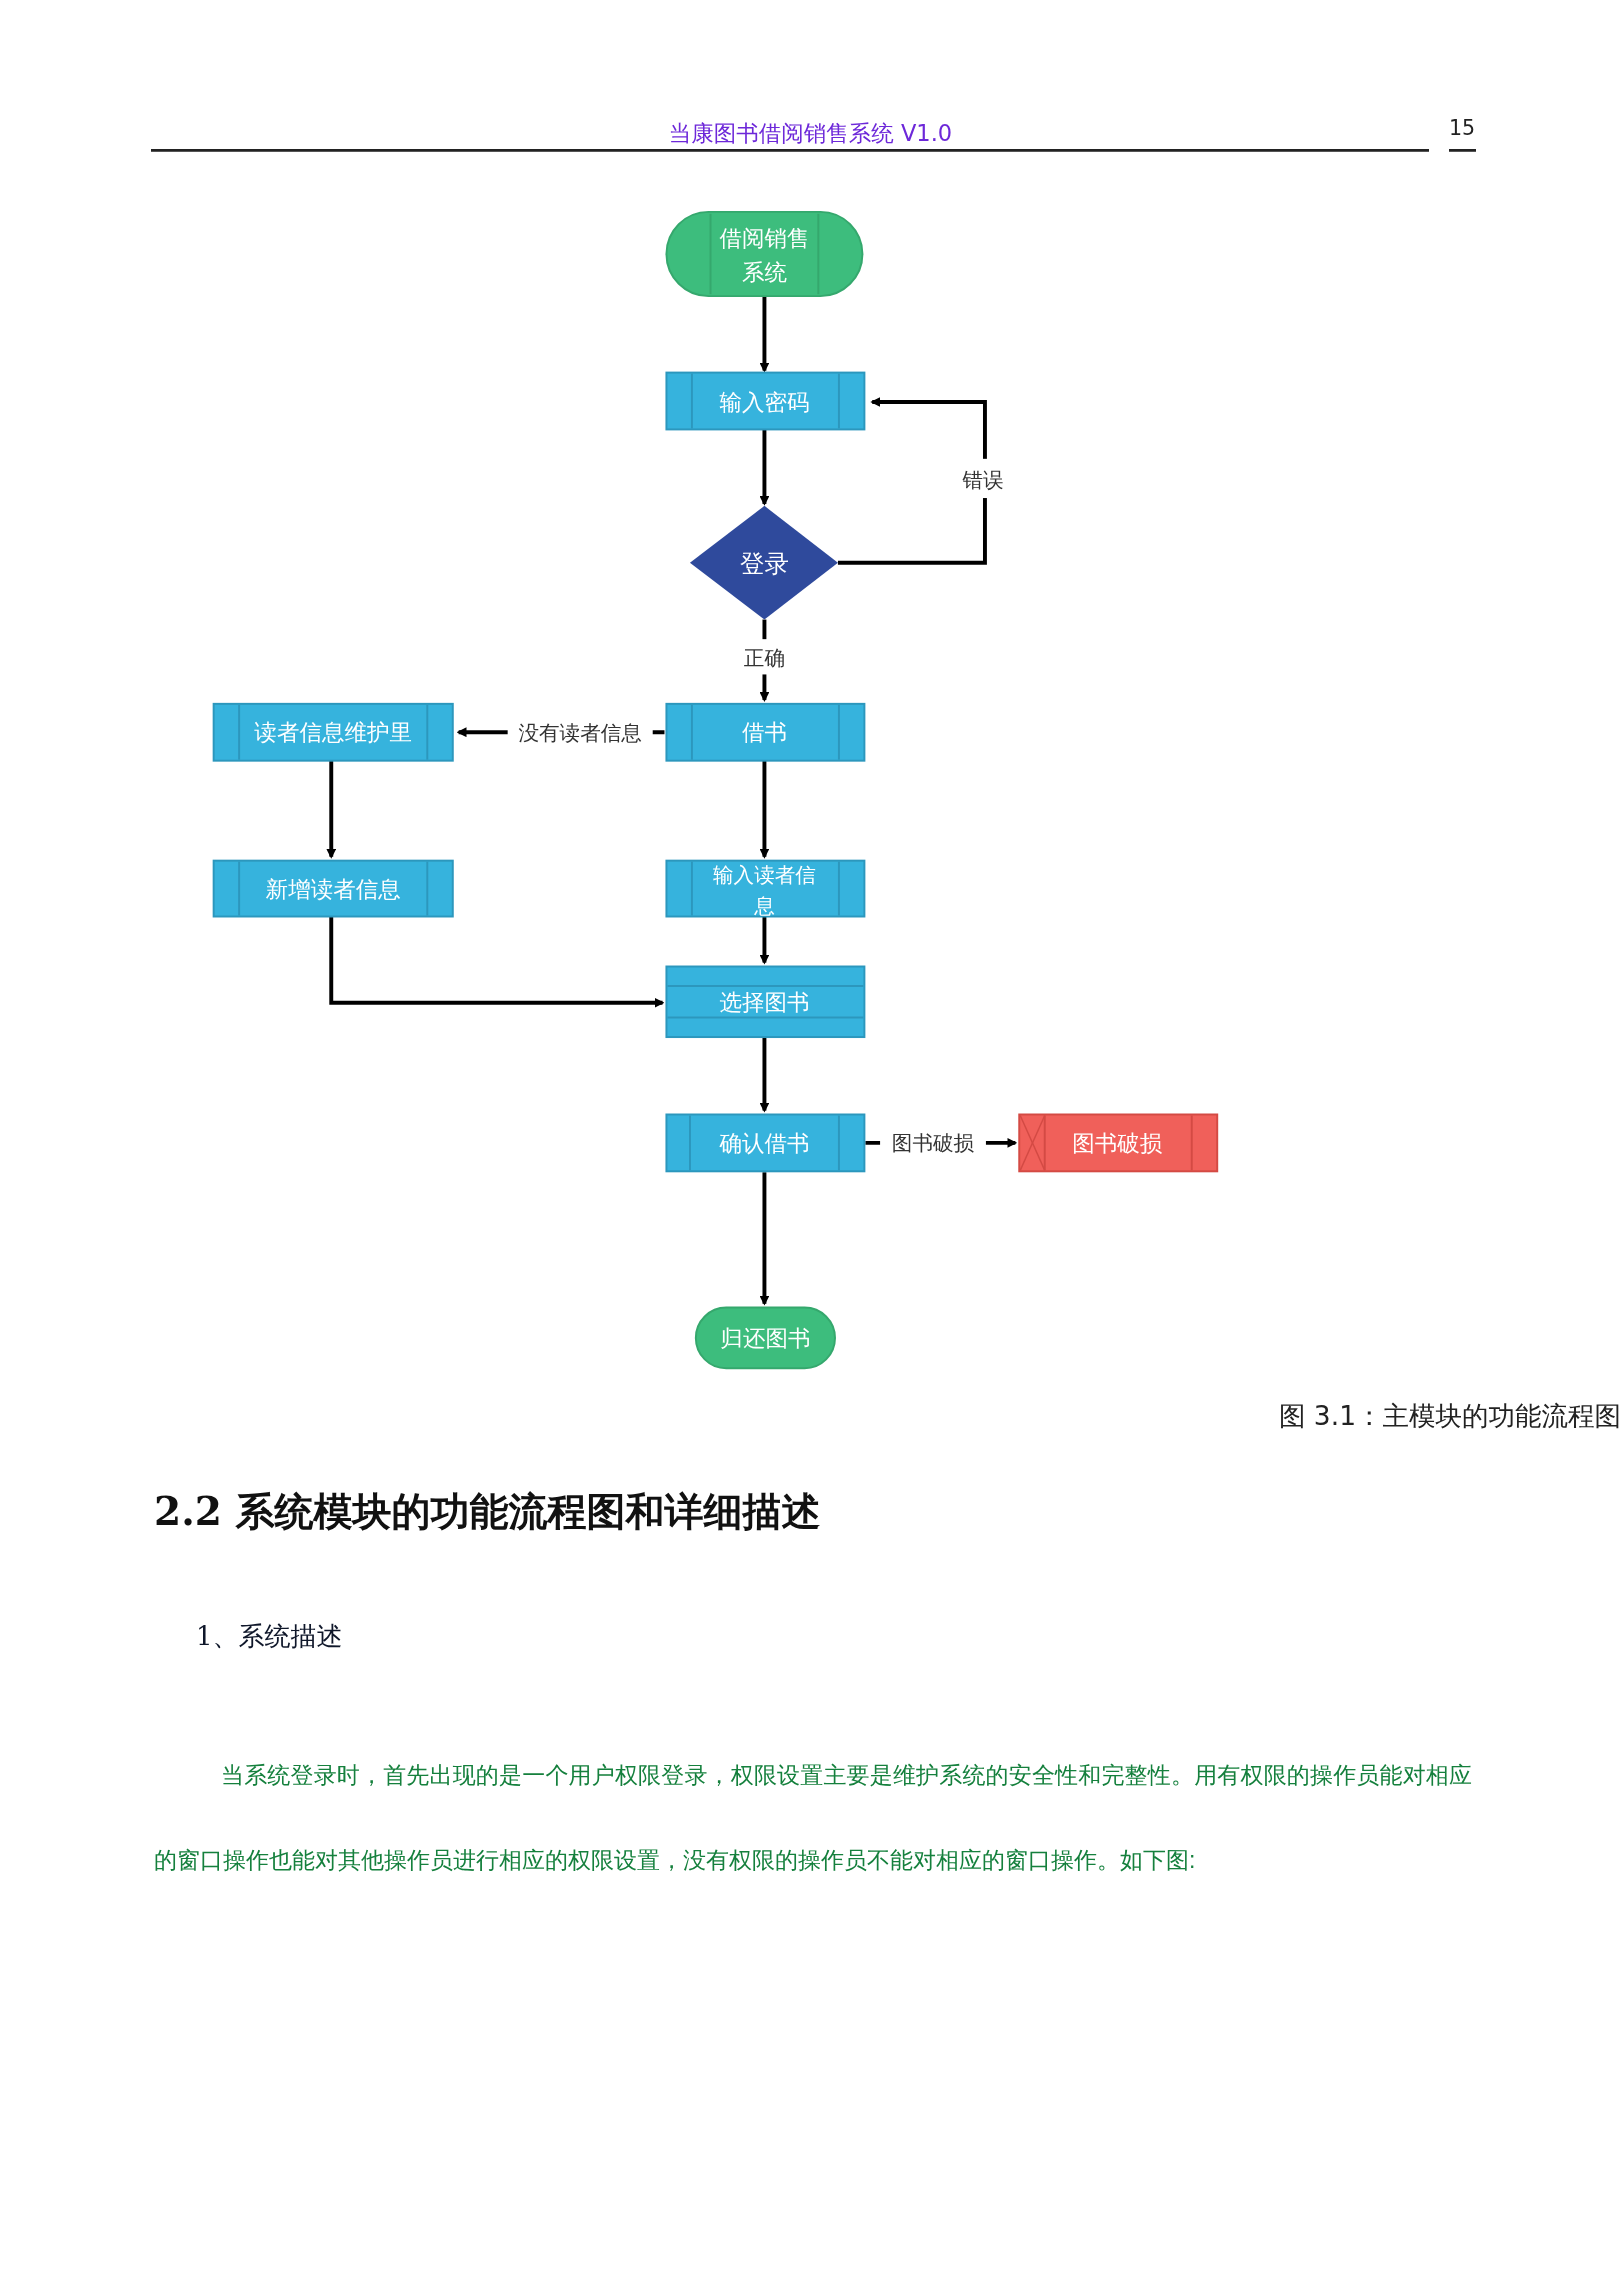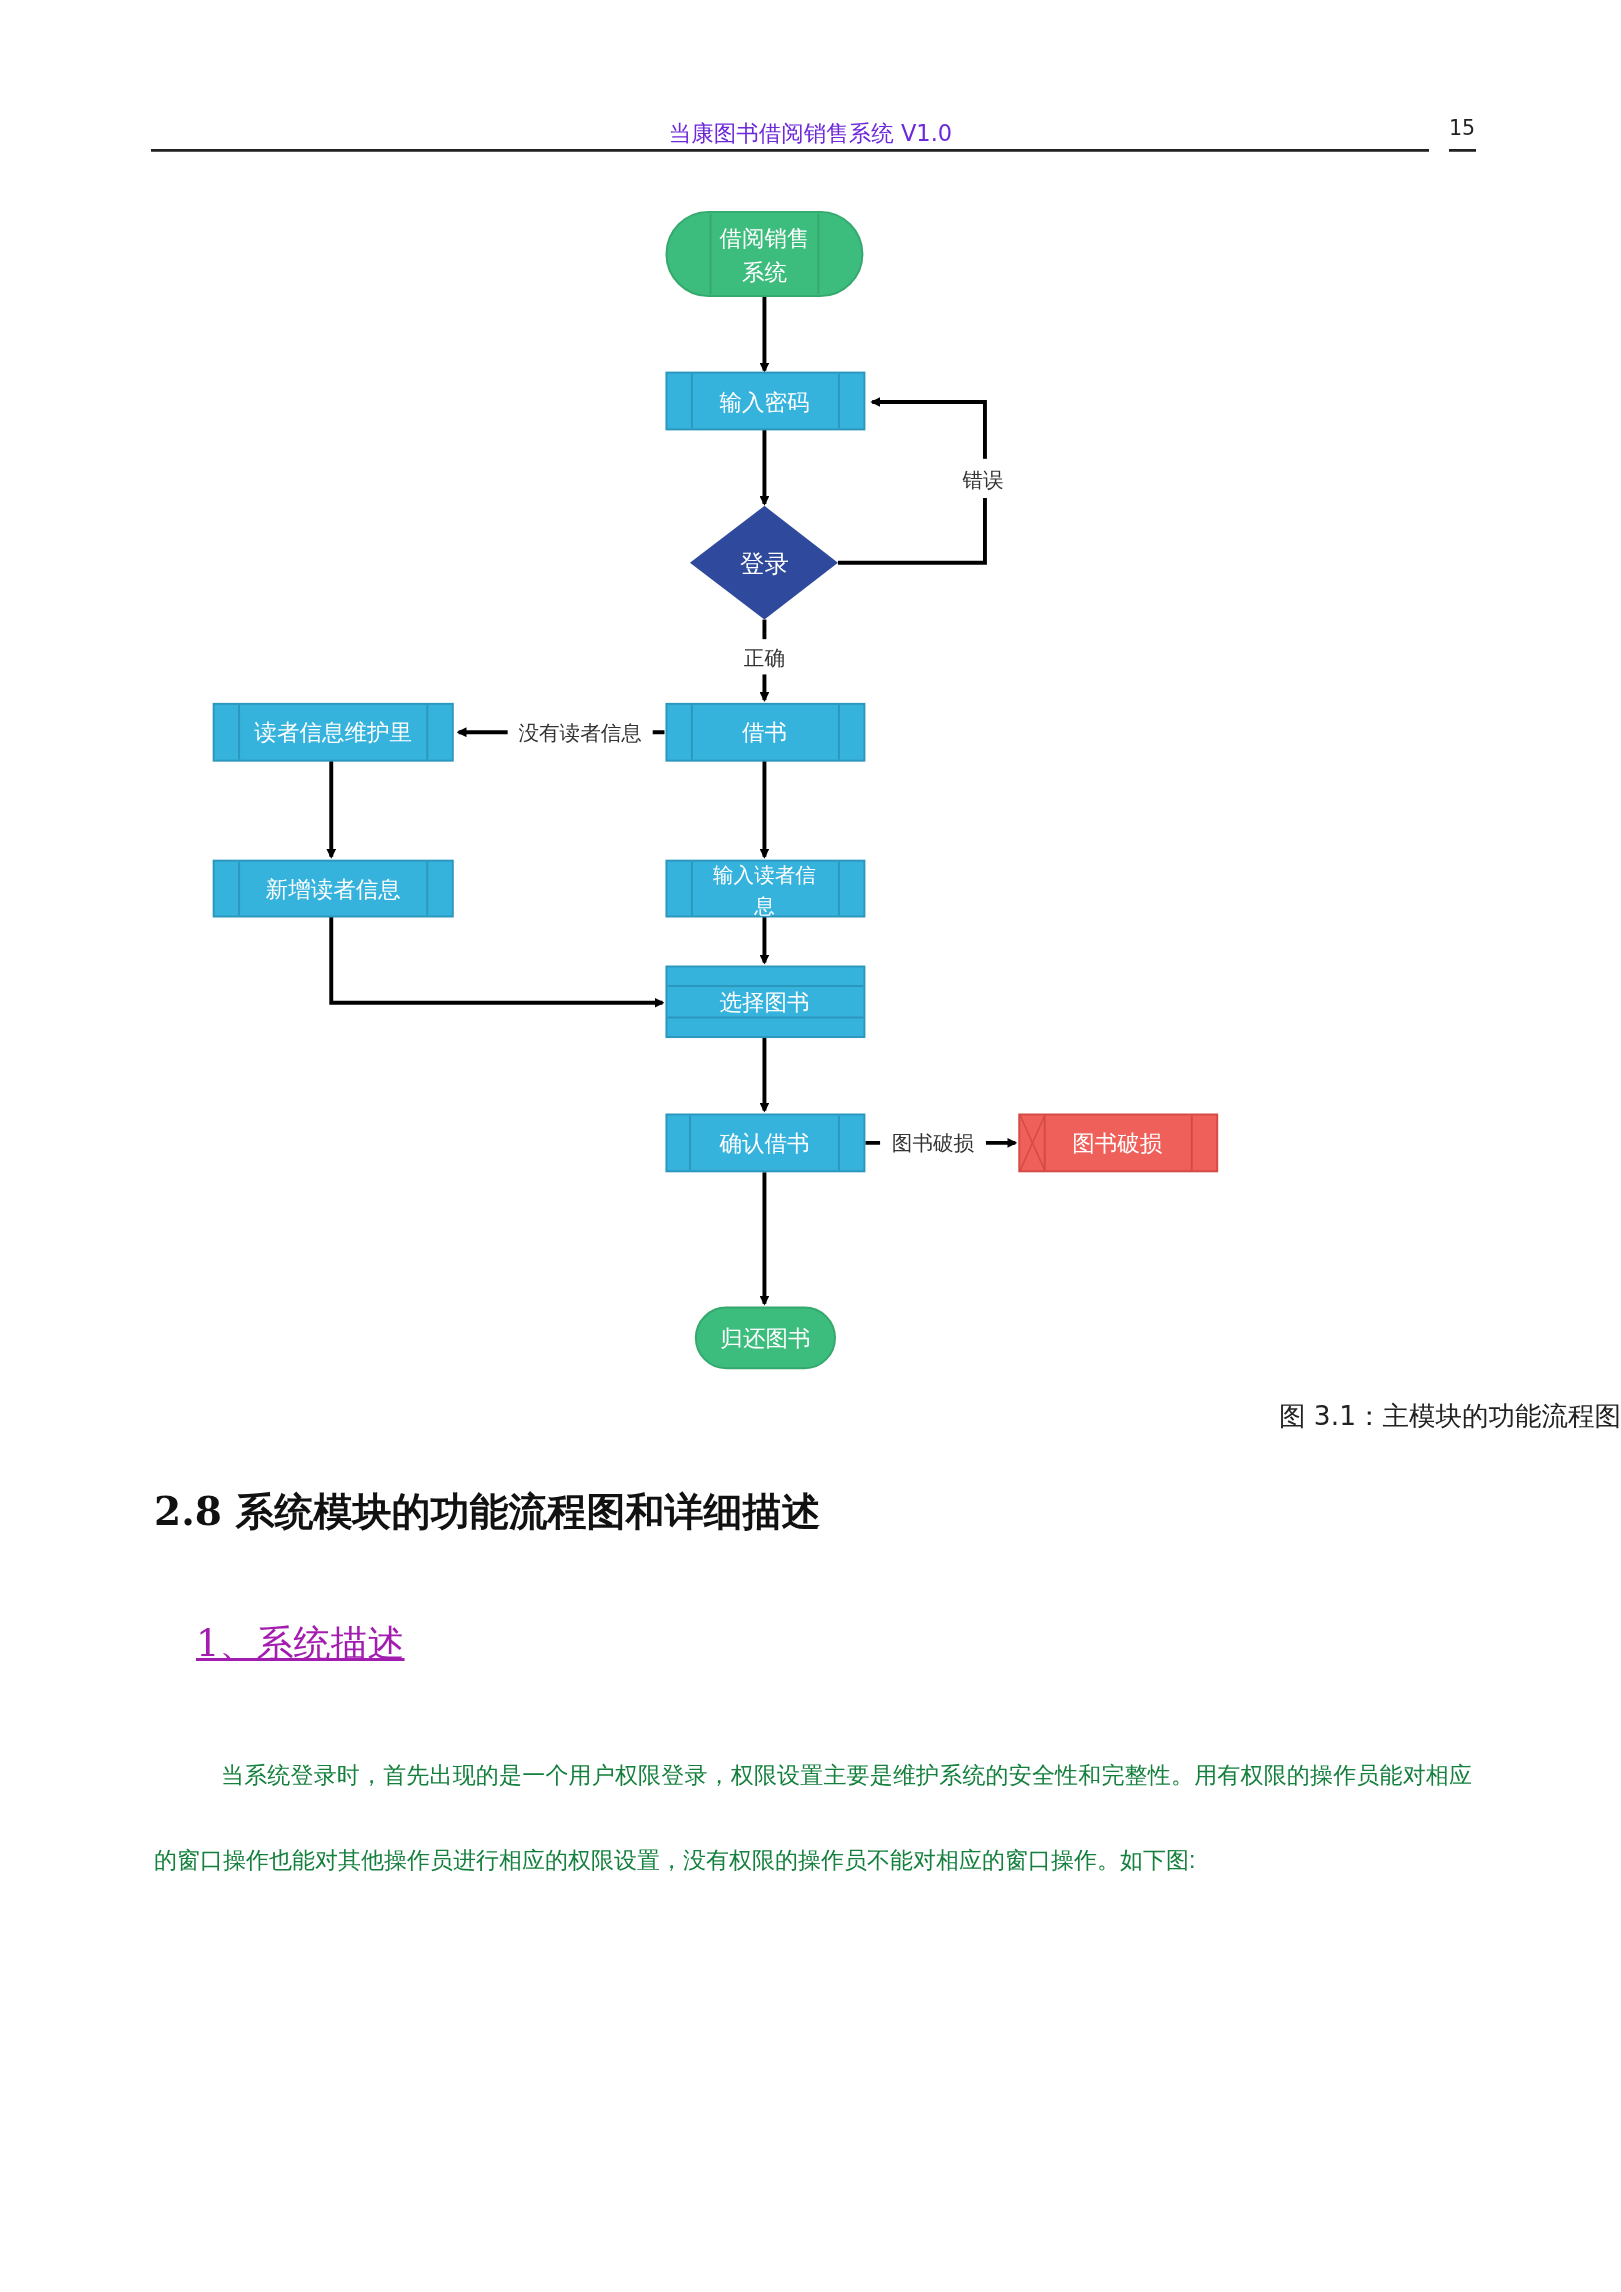--- a/index.html
+++ b/index.html
@@ -13,22 +13,22 @@
            border-top: 2px solid #222; border-bottom: 1px solid #555; }
     .page-rule { position: absolute; left: 1449px; top: 149px; width: 27.4px; height: 0;
            border-top: 2px solid #222; border-bottom: 1px solid #555; }
     #diagram { position: absolute; left: 0; top: 0; }
     .node-text { font-family: "DejaVu Sans", sans-serif; fill: #ffffff; font-size: 23px; }
     .edge-text { font-family: "DejaVu Sans", sans-serif; fill: #333; font-size: 21px; }
     .caption { position: absolute; left: 0; width: 1621px; top: 1398px; text-align: right;
            font-family: "DejaVu Sans", sans-serif; font-size: 26.5px; color: #222; }
     .section-title { position: absolute; left: 154px; top: 1485px; font-size: 39px; font-weight: bold;
            font-family: "DejaVu Serif", serif; color: #111; }
-    .subsection { position: absolute; left: 196px; top: 1619px; font-size: 37px;
-           font-family: "DejaVu Serif", serif; color: #a21caf; text-decoration: underline; }
+    .subsection { position: absolute; left: 196px; top: 1619px; font-size: 26px;
+           font-family: "DejaVu Serif", serif; color: #0f172a; }
     .paragraph { position: absolute; left: 154px; top: 1733px; width: 1318px; font-size: 23px;
            line-height: 85px; text-indent: 67px; font-family: Liberation Sans, sans-serif; color: #15803d;
            text-align: justify; }
   </style>
 </head>
 <body>
 
 <div class="header-title">当康图书借阅销售系统 V1.0</div>
 <div class="header-page">15</div>
 <div class="header-rule"></div>
@@ -138,16 +138,16 @@
   </g>
 
   <g>
     <rect x="710" y="1334" width="142" height="62" rx="31" ry="31" fill="#3dbd7d" stroke="#35a86d" stroke-width="2"></rect>
     <text class="node-text" x="781" y="1373" text-anchor="middle">归还图书</text>
   </g>
 </svg>
 
 <div class="caption">图 3.1：主模块的功能流程图</div>
 
-<div class="section-title">2.8 系统模块的功能流程图和详细描述</div>
+<div class="section-title">2.2 系统模块的功能流程图和详细描述</div>
 <div class="subsection">1、系统描述</div>
 <div class="paragraph">当系统登录时，首先出现的是一个用户权限登录，权限设置主要是维护系统的安全性和完整性。用有权限的操作员能对相应的窗口操作也能对其他操作员进行相应的权限设置，没有权限的操作员不能对相应的窗口操作。如下图:</div>
 
 
 </body></html>

